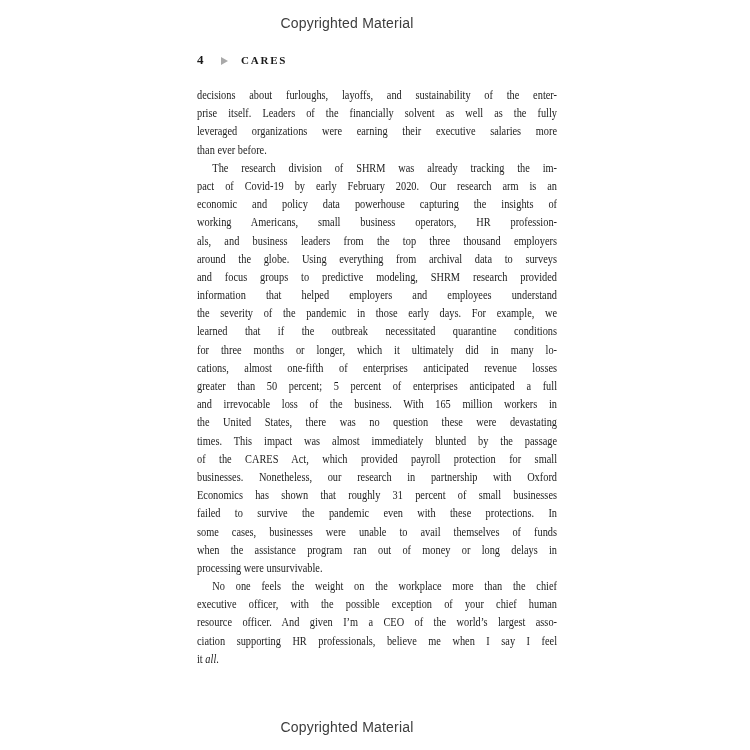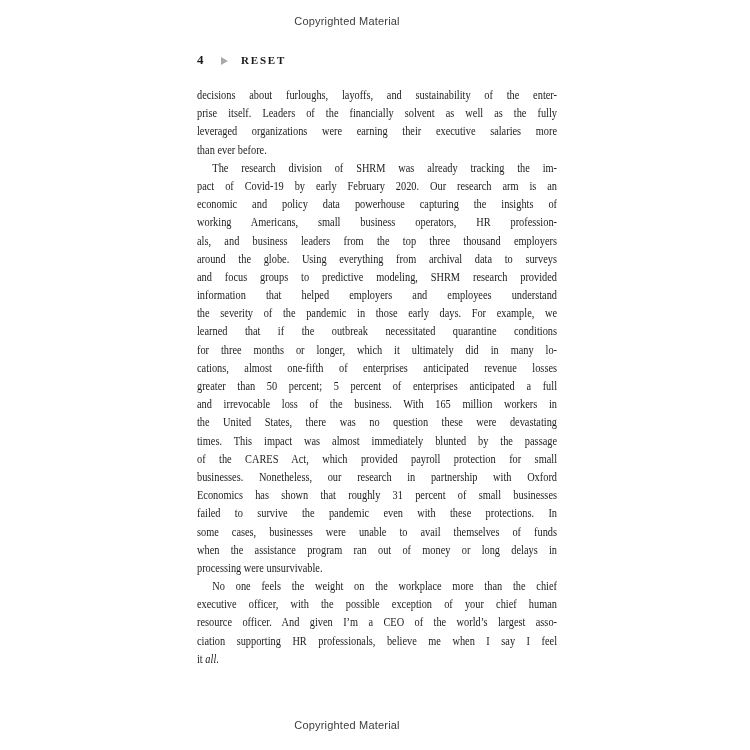--- a/index.html
+++ b/index.html
@@ -11,21 +11,21 @@
   .page {
     position: relative;
     width: 750px; height: 750px;
     background: #ffffff;
     overflow: hidden;
   }
   .notice {
     position: absolute; left: 0; width: 694px;
     text-align: center;
     font-family: "Liberation Sans", sans-serif;
-    font-size: 11px;
+    font-size: 14px;
     letter-spacing: 0.2px;
     color: #3d3d3d;
   }
   .notice.top { top: 15px; }
   .notice.bottom { top: 719px; }
 
   .header {
     position: absolute; left: 197px; top: 52px;
     width: 360px; height: 16px;
     color: #1a1a1a;
@@ -72,21 +72,21 @@
 </head>
 <body>
 
 <div class="page">
 
   <div class="notice top">Copyrighted Material</div>
 
   <div class="header">
     <span class="pagenum">4</span>
     <span class="tri"></span>
-    <span class="runtitle">RESET</span>
+    <span class="runtitle">CARES</span>
   </div>
 
   <div class="bodycol">
 
     <div class="line">decisions about furloughs, layoffs, and sustainability of the enter-</div>
     <div class="line">prise itself. Leaders of the financially solvent as well as the fully</div>
     <div class="line">leveraged organizations were earning their executive salaries more</div>
     <div class="line plast">than ever before.</div>
 
     <div class="line indent">The research division of SHRM was already tracking the im-</div>

